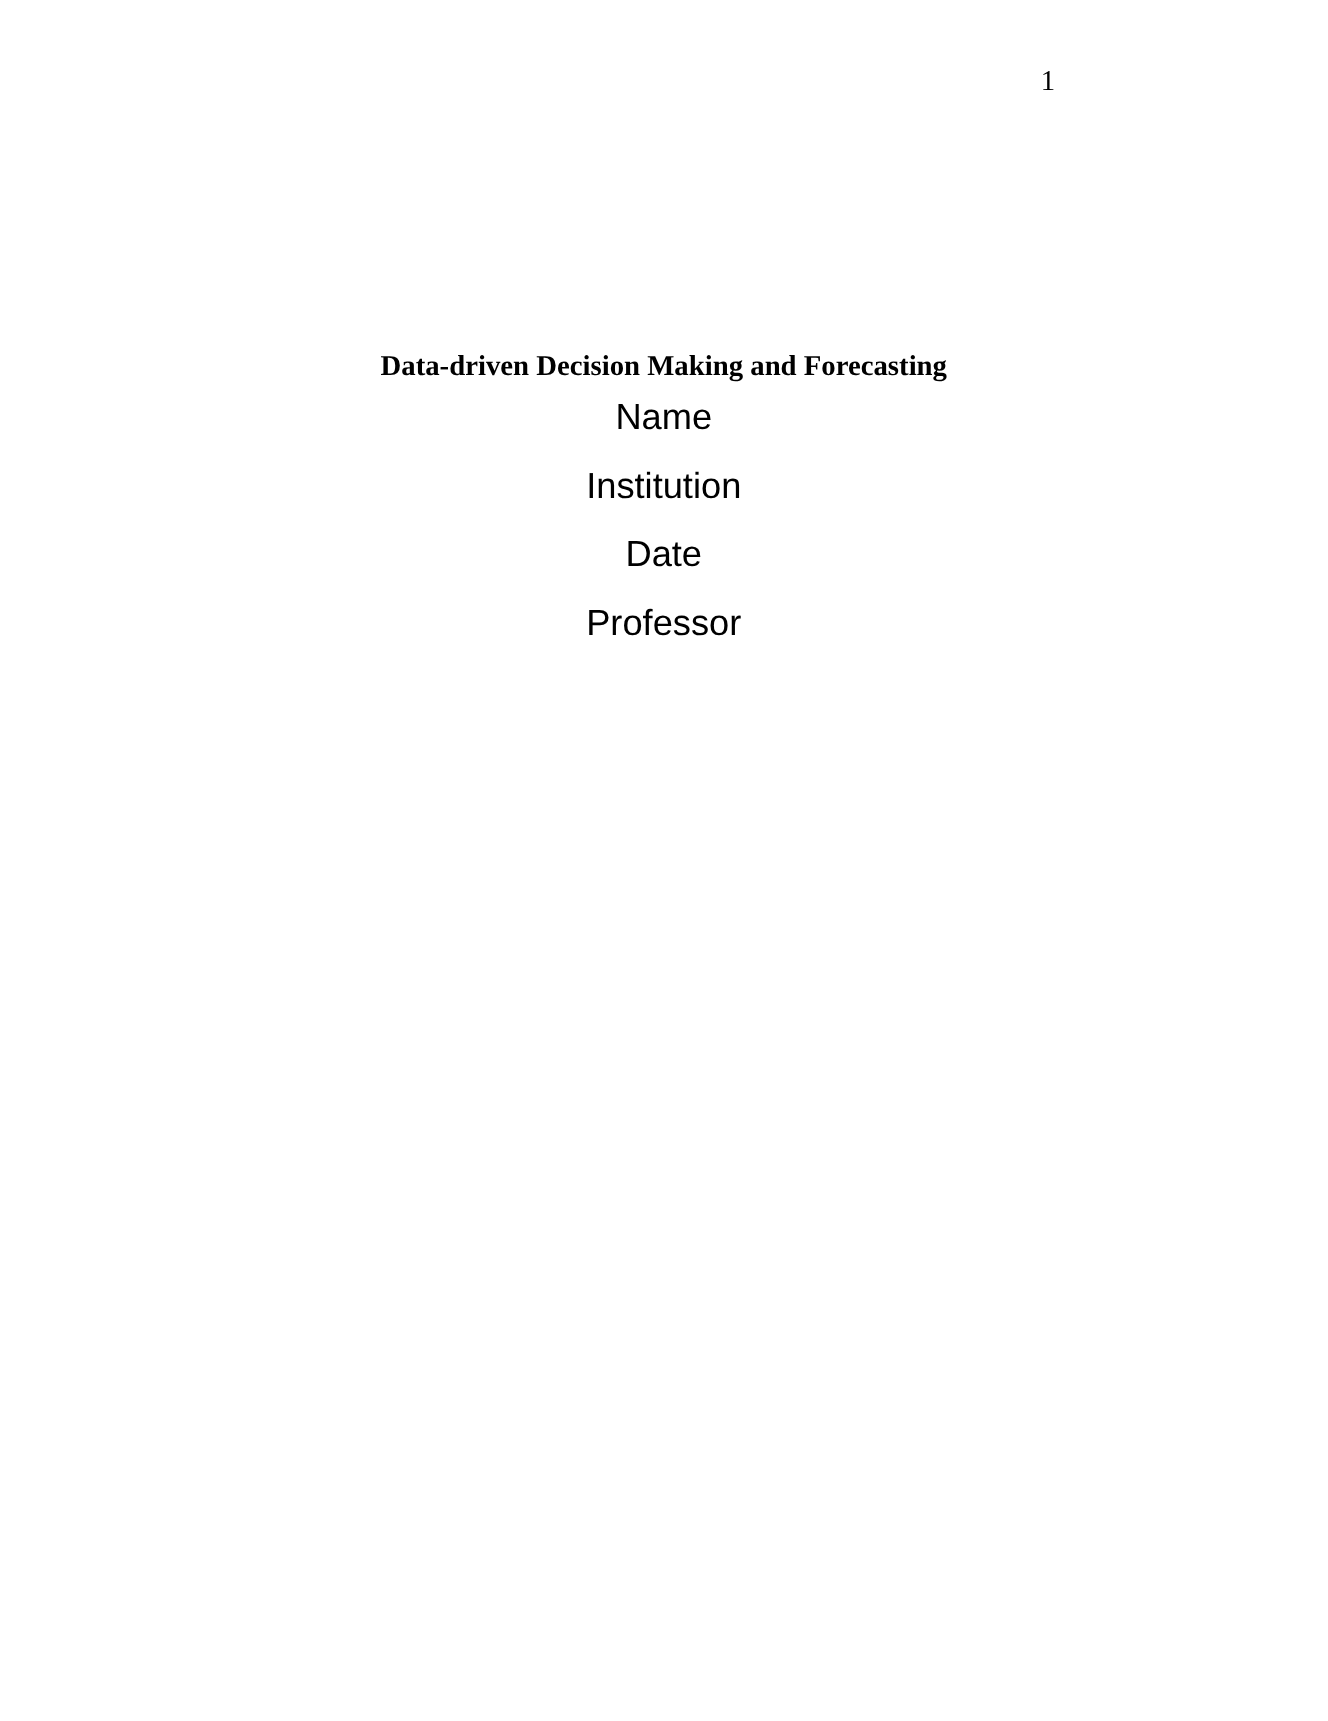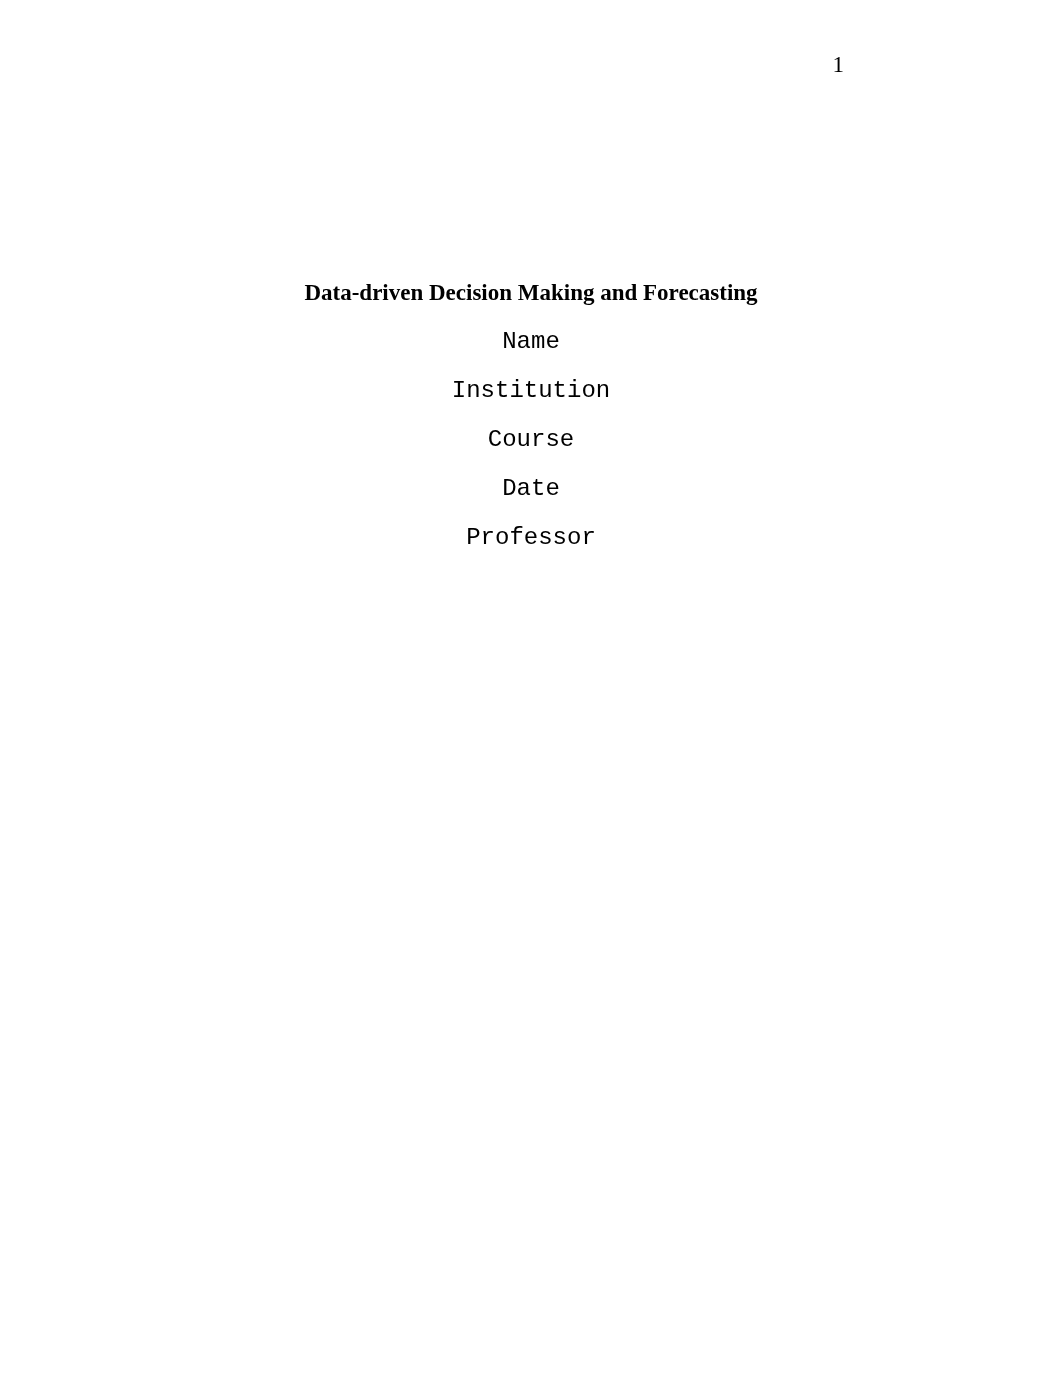--- a/index.html
+++ b/index.html
@@ -25,34 +25,33 @@
     .content {
       position: absolute;
       top: 280px;
       left: 0;
       width: 100%;
       text-align: center;
     }
     .title {
       font-weight: bold;
       font-size: 23px;
-      margin-bottom: 22px;
+      margin-bottom: 12px;
       font-family: "Times New Roman", Times, serif;
     }
     .field {
-      font-size: 24px;
+      font-size: 29px;
       margin-bottom: 22px;
-      font-family: Liberation Mono, monospace;
+      font-family: Liberation Sans, sans-serif;
     }
   </style>
 </head>
 <body>
 
 <div class="page-number">1</div>
 
 <div class="content">
   <div class="title">Data-driven Decision Making and Forecasting</div>
   <div class="field">Name</div>
   <div class="field">Institution</div>
-  <div class="field">Course</div>
   <div class="field">Date</div>
   <div class="field">Professor</div>
 </div>
 
 </body></html>

